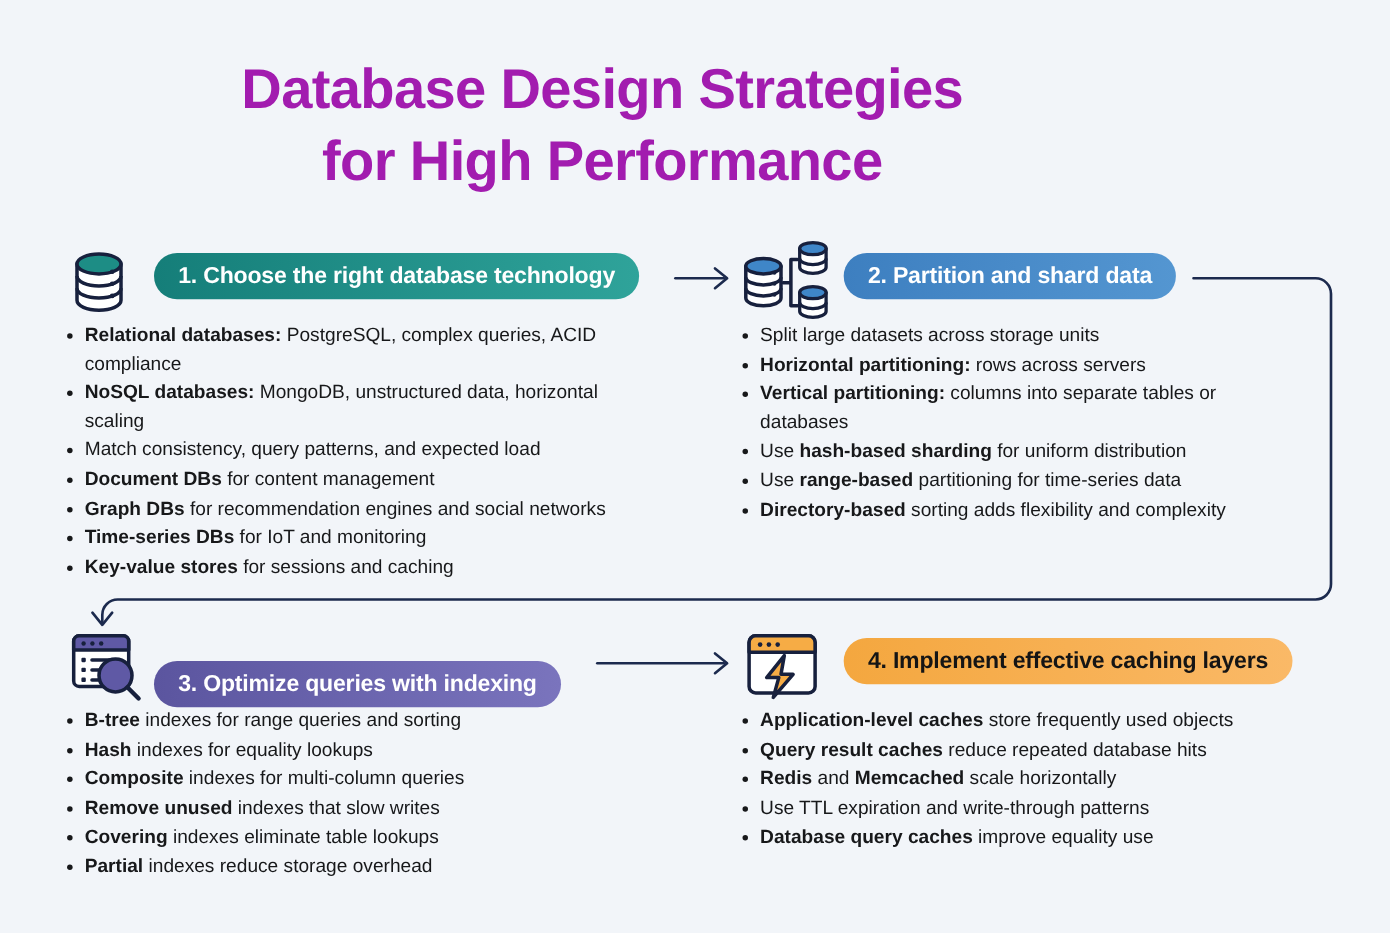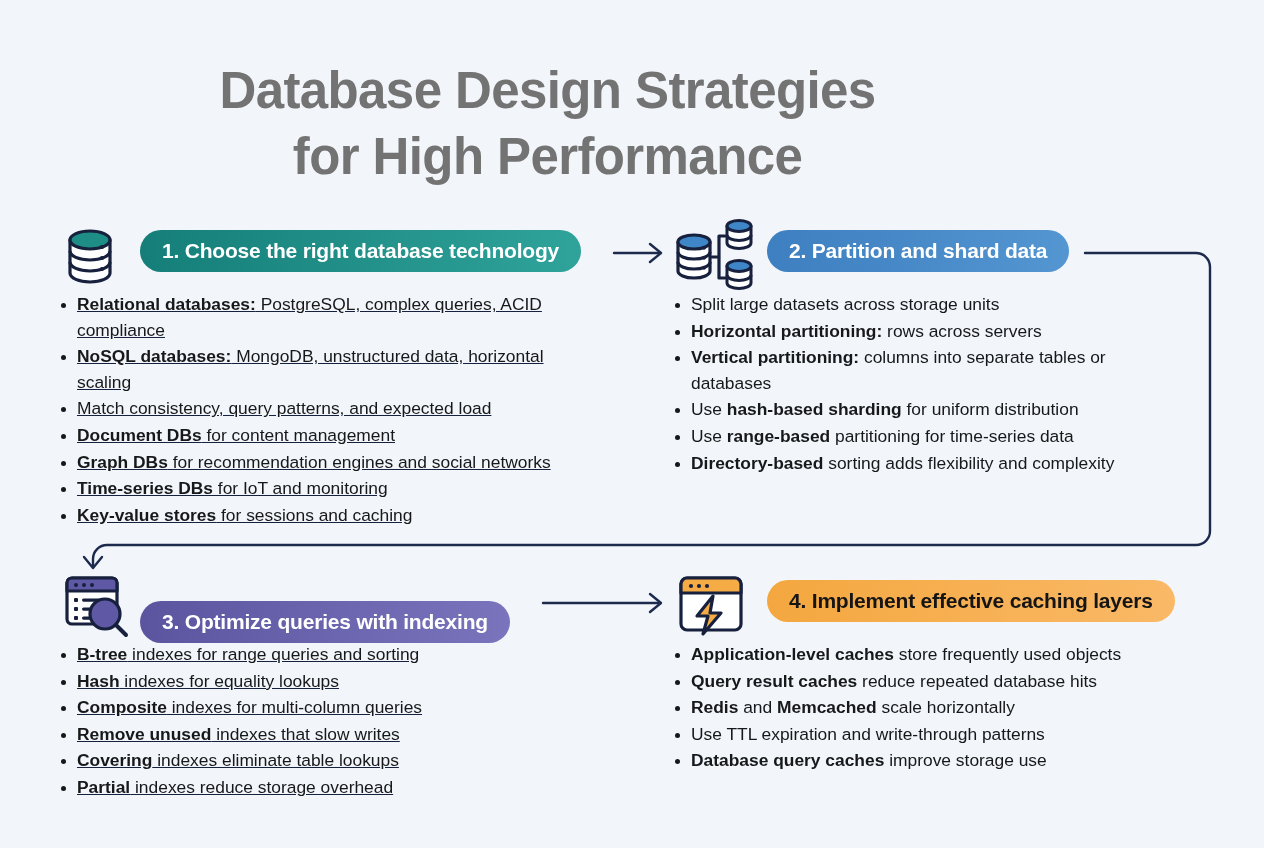--- a/index.html
+++ b/index.html
@@ -19,29 +19,29 @@
 
   #canvas {
     position: relative;
     width: 1264px;
     height: 848px;
   }
 
   
   .title {
     position: absolute;
-    top: 58px;
+    top: 48px;
     left: 0;
     width: 1095px;
     text-align: center;
     font-size: 51px;
     line-height: 66px;
     font-weight: bold;
     letter-spacing: -0.6px;
-    color: #737373;
+    color: #a21caf;
   }
   .title .line { display: block; }
 
   
   #connectors {
     position: absolute;
     left: 0; top: 0;
     width: 1264px; height: 848px;
     pointer-events: none;
   }
@@ -108,21 +108,21 @@
   }
   ul.bullets li b { font-weight: bold; }
 
   
   .col-left  { left: 58px;  width: 600px; }
   .col-right { left: 672px; width: 560px; }
 
   .row-top    { top: 216px; }
   .row-bottom { top: 566px; }
 
-  .list-left  { margin-left: 70px; margin-top: 6px; width: 530px; text-decoration: underline; }
+  .list-left  { margin-left: 70px; margin-top: 6px; width: 530px; }
   .list-right { margin-left: 50px; margin-top: 6px; width: 512px; }
 </style>
 </head>
 <body>
 
 <div id="canvas">
 
   <div class="title">
     <span class="line">Database Design Strategies</span>
     <span class="line">for High Performance</span>
@@ -272,17 +272,17 @@
       </div>
       <div class="pill pill-4">
         <span>4. Implement effective caching layers</span>
       </div>
     </div>
     <ul class="bullets list-right">
       <li><b>Application-level caches</b><span> store frequently used objects</span></li>
       <li><b>Query result caches</b><span> reduce repeated database hits</span></li>
       <li><b>Redis</b><span> and </span><b>Memcached</b><span> scale horizontally</span></li>
       <li><b></b><span>Use TTL expiration and write-through patterns</span></li>
-      <li><b>Database query caches</b><span> improve storage use</span></li>
+      <li><b>Database query caches</b><span> improve equality use</span></li>
     </ul>
   </div>
 
 </div>
 
 </body></html>

